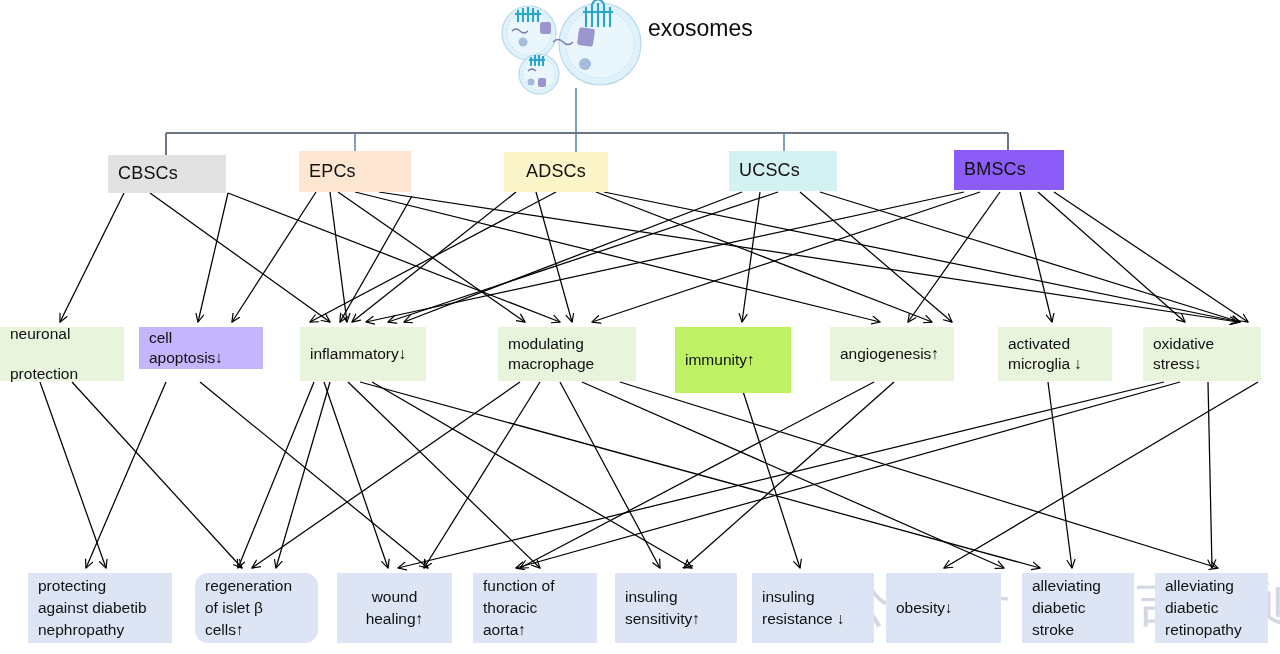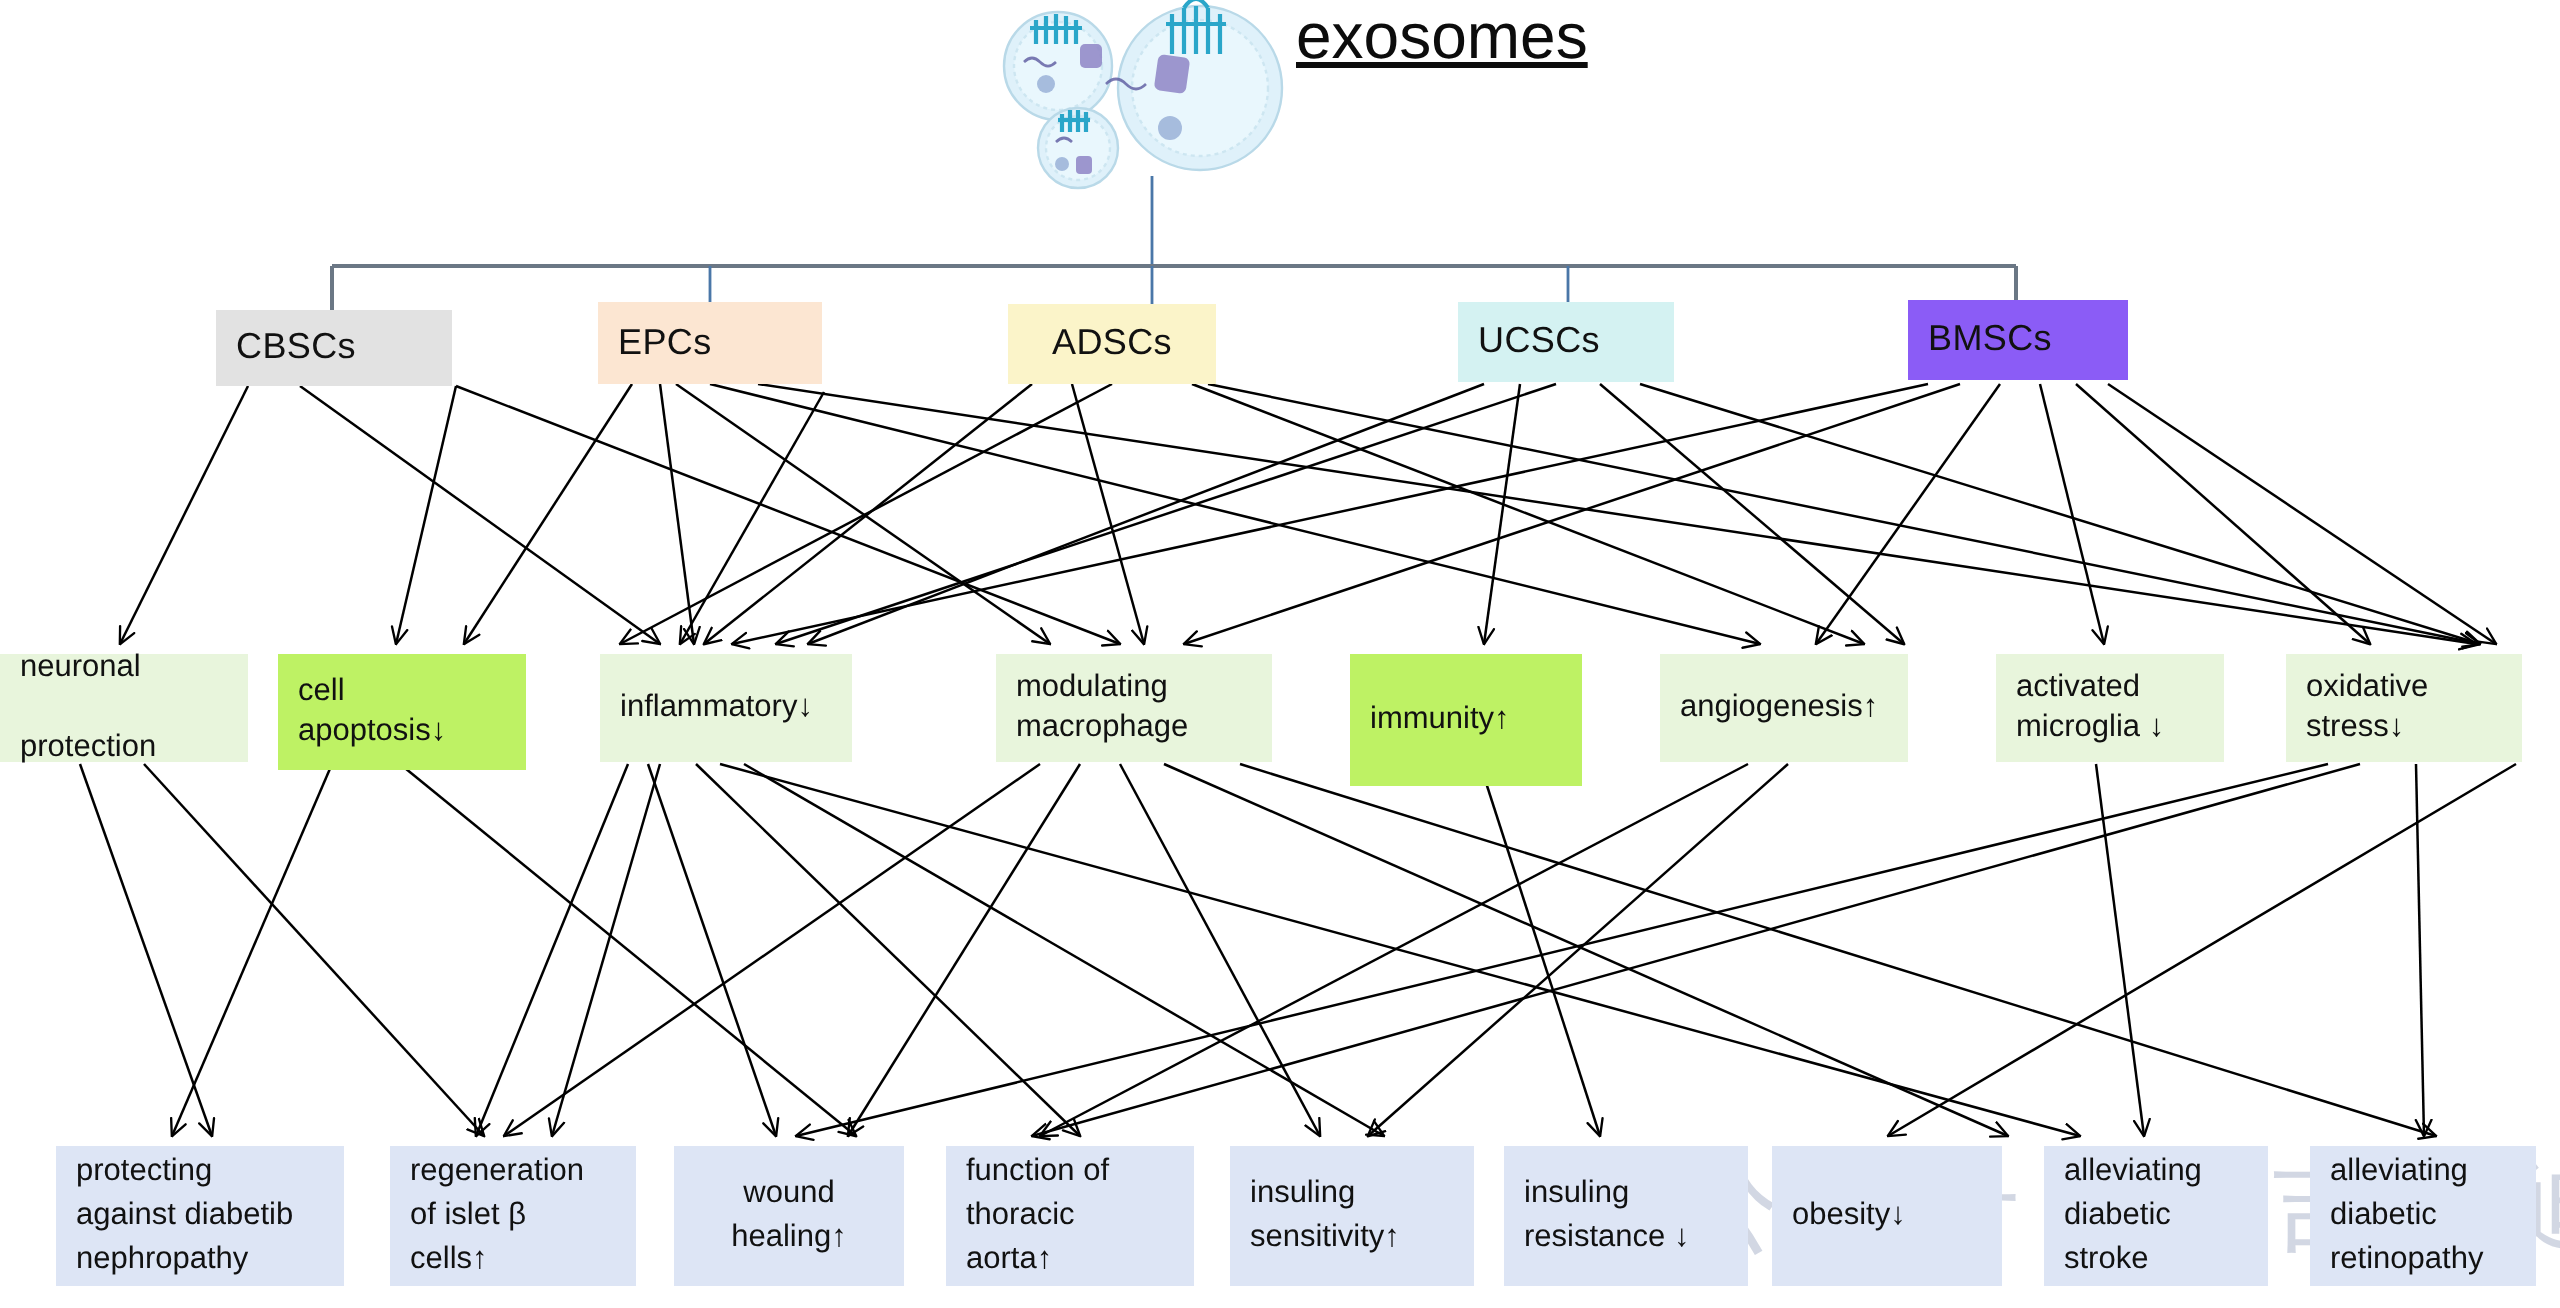--- a/index.html
+++ b/index.html
@@ -16,21 +16,21 @@
     position:absolute;z-index:4;box-sizing:border-box;
     display:flex;flex-direction:column;justify-content:center;
     padding:4px 10px;line-height:1.28;
   }
   .tier1{font-size:18px;letter-spacing:.2px;}
   .tier2{font-size:15.5px;}
   .tier3{font-size:15.5px;}
   .tier2 .ln,.tier3 .ln{display:block;white-space:nowrap;}
   .tier3 .ln{margin:1px 0;}
   #exolabel{
-    position:absolute;z-index:5;left:648px;top:0;font-size:32px;color:#0c0c0c;text-decoration:underline;
+    position:absolute;z-index:5;left:648px;top:15px;font-size:23px;color:#0c0c0c;
   }
   #watermark{
     position:absolute;z-index:1;left:836px;top:566px;
     font-size:54px;white-space:nowrap;color:#c9cfdd;opacity:.82;
     font-family:"DejaVu Sans",sans-serif;letter-spacing:6px;
   }
   #wm-badge{
     position:absolute;z-index:1;left:899px;top:593px;width:30px;height:26px;
     border-radius:50%;background:#b9bfc9;opacity:.75;
   }
@@ -171,21 +171,21 @@
       <div class="node tier1" style="left: 729px; top: 151px; width: 108px; height: 40px; background: rgb(212, 242, 242);">
         <span class="ln">UCSCs</span>
       </div>
       <div class="node tier1" style="left: 954px; top: 150px; width: 110px; height: 40px; background: #8b5cf6;">
         <span class="ln">BMSCs</span>
       </div>
       <div class="node tier2" style="left: 0px; top: 327px; width: 124px; height: 54px; background: rgb(232, 245, 220); gap: 20px;">
         <span class="ln">neuronal</span>
         <span class="ln">protection</span>
       </div>
-      <div class="node tier2" style="left: 139px; top: 327px; width: 124px; height: 58px; background: #bef264;">
+      <div class="node tier2" style="left: 139px; top: 327px; width: 124px; height: 42px; background: #c4b5fd;">
         <span class="ln">cell</span>
         <span class="ln">apoptosis↓</span>
       </div>
       <div class="node tier2" style="left: 300px; top: 327px; width: 126px; height: 54px; background: rgb(232, 245, 220);">
         <span class="ln">inflammatory↓</span>
       </div>
       <div class="node tier2" style="left: 498px; top: 327px; width: 138px; height: 54px; background: rgb(232, 245, 220);">
         <span class="ln">modulating</span>
         <span class="ln">macrophage</span>
       </div>
@@ -201,21 +201,21 @@
       </div>
       <div class="node tier2" style="left: 1143px; top: 327px; width: 118px; height: 54px; background: rgb(232, 245, 220);">
         <span class="ln">oxidative</span>
         <span class="ln">stress↓</span>
       </div>
       <div class="node tier3" style="left: 28px; top: 573px; width: 144px; height: 70px; background: rgb(221, 229, 245);">
         <span class="ln">protecting</span>
         <span class="ln">against diabetib</span>
         <span class="ln">nephropathy</span>
       </div>
-      <div class="node tier3" style="left: 195px; top: 573px; width: 123px; height: 70px; background: rgb(221, 229, 245);">
+      <div class="node tier3" style="left: 195px; top: 573px; width: 123px; height: 70px; background: rgb(221, 229, 245); border-radius: 13px;">
         <span class="ln">regeneration</span>
         <span class="ln">of islet β</span>
         <span class="ln">cells↑</span>
       </div>
       <div class="node tier3" style="left: 337px; top: 573px; width: 115px; height: 70px; background: rgb(221, 229, 245); text-align: center;">
         <span class="ln">wound</span>
         <span class="ln">healing↑</span>
       </div>
       <div class="node tier3" style="left: 473px; top: 573px; width: 124px; height: 70px; background: rgb(221, 229, 245);">
         <span class="ln">function of</span>

